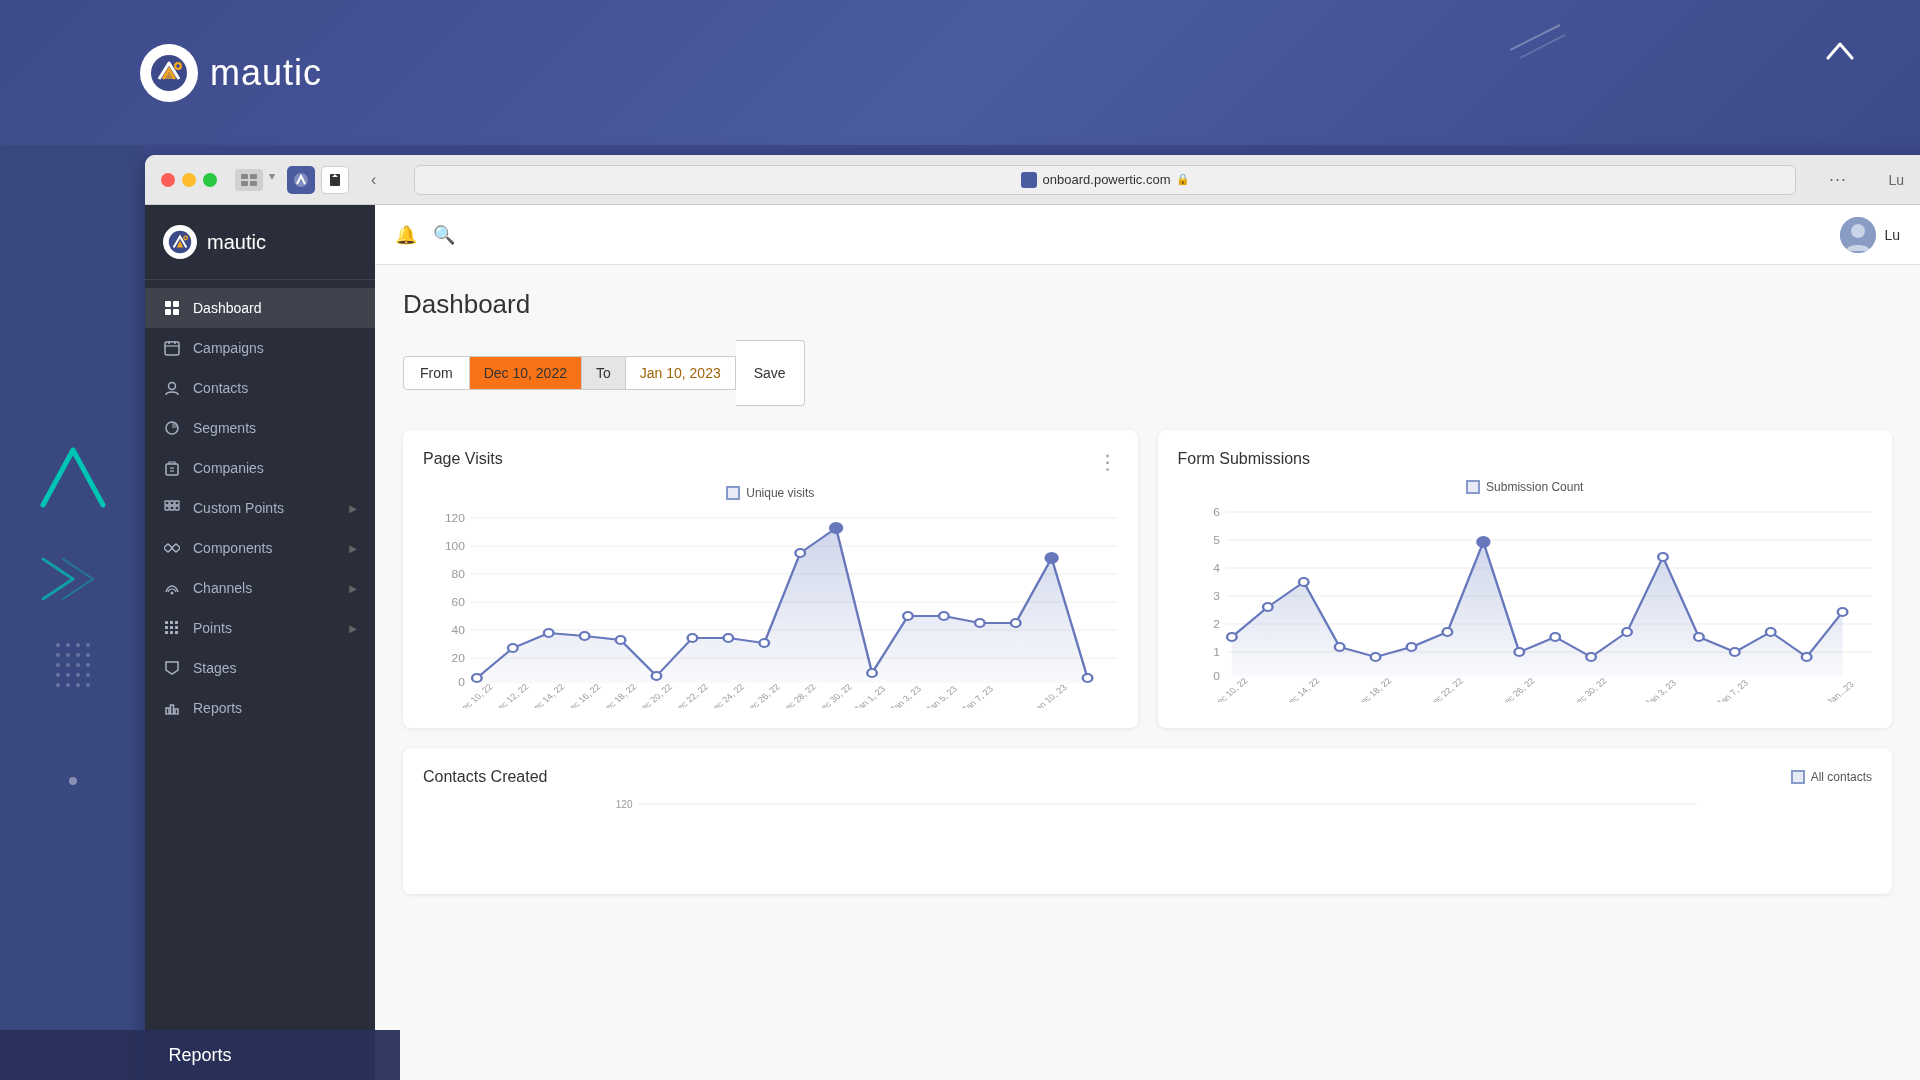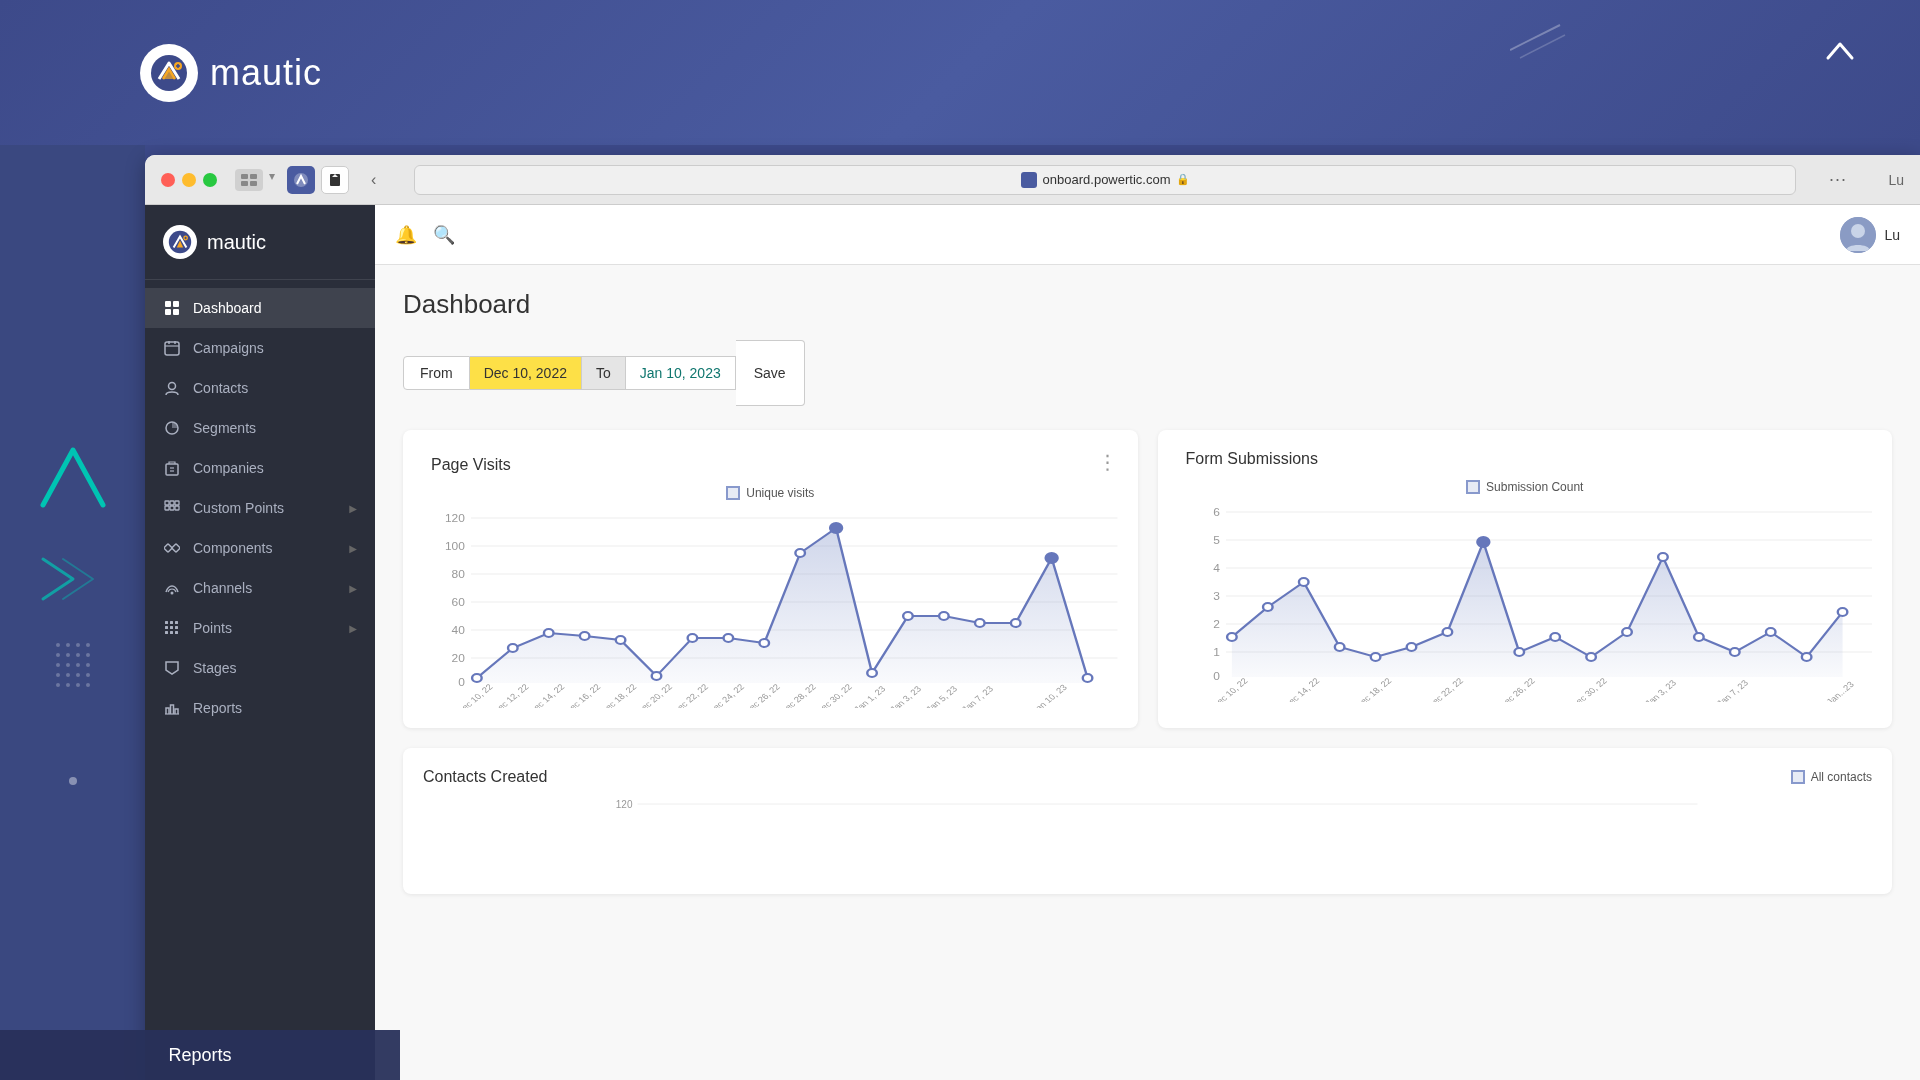--- a/index.html
+++ b/index.html
@@ -118,47 +118,47 @@
 
     
     .date-filter {
       display: flex; align-items: center; gap: 0; margin-bottom: 24px;
     }
     .date-label {
       padding: 8px 16px; border: 1px solid #ccc; background: #fff;
       font-size: 14px; color: #333; border-radius: 4px 0 0 4px;
     }
     .date-input {
-      padding: 8px 14px; border: 1px solid #ccc; border-left: none; background: #fde047;
+      padding: 8px 14px; border: 1px solid #ccc; border-left: none; background: #f97316;
       font-size: 14px; color: #333;
     }
     .date-to {
       padding: 8px 14px; border: 1px solid #ccc; border-left: none; background: #e5e5e5;
       font-size: 14px; color: #333;
     }
     .date-to-input {
       padding: 8px 14px; border: 1px solid #ccc; border-left: none; background: #fff;
-      font-size: 14px; color: #0f766e;
+      font-size: 14px; color: #a16207;
     }
     .save-btn {
       padding: 24px 18px; border: 1px solid #ccc; border-left: none; background: #fff;
       font-size: 14px; color: #333; cursor: pointer; border-radius: 0 4px 4px 0;
     }
 
     
     .charts-grid {
       display: grid; grid-template-columns: 1fr 1fr; gap: 20px; margin-bottom: 20px;
     }
     .chart-card {
       background: #fff; border-radius: 8px; padding: 20px;
       box-shadow: 0 1px 4px rgba(0,0,0,0.08);
       overflow: hidden;
     }
     .chart-header {
-      display: flex; align-items: flex-end; justify-content: space-between; margin-bottom: 12px; margin-left: 8px;
+      display: flex; align-items: flex-start; justify-content: space-between; margin-bottom: 12px;
     }
     .chart-title { font-size: 16px; color: #333; font-weight: 500; }
     .chart-menu { font-size: 20px; color: #999; cursor: pointer; }
     .chart-legend {
       display: flex; align-items: center; gap: 6px; justify-content: center; margin-bottom: 8px;
     }
     .legend-box { width: 14px; height: 14px; border: 2px solid #8899cc; background: rgba(136,153,204,0.2); }
     .legend-label { font-size: 12px; color: #555; }
 
     

